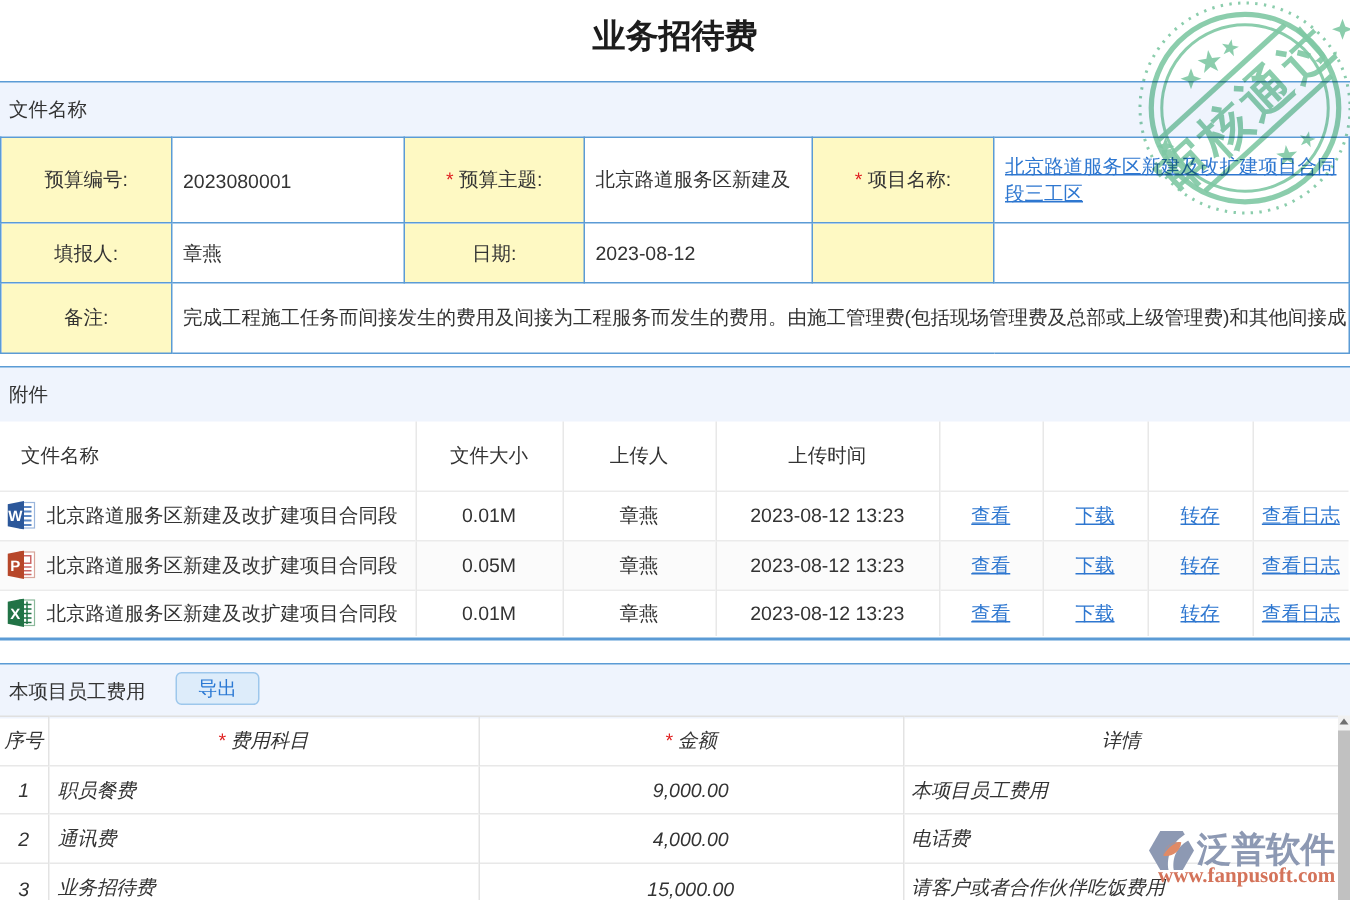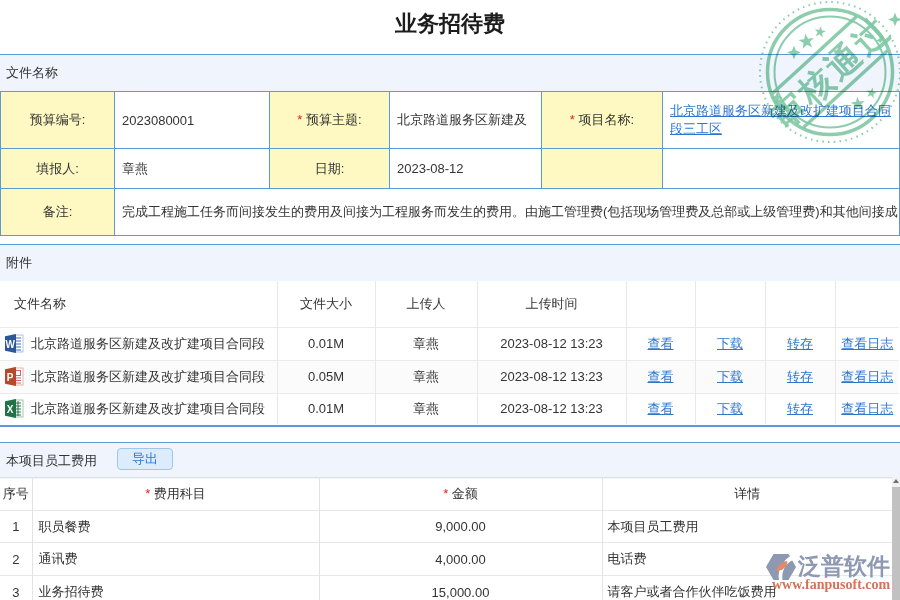--- a/index.html
+++ b/index.html
@@ -16,21 +16,21 @@
 .red { color:#e02020; }
 a.lnk { color:#2e77d0; text-decoration:underline; }
 .att { top:281px; width:899px; }
 .att td { border-left:1px solid #e8e8e8; border-top:1px solid #ebebeb; padding:0; text-align:center; vertical-align:middle; }
 .att tr td:first-child { border-left:none; text-align:left; padding-left:5px; }
 .att tr.hd td { border-top:none; }
 .att .fn { display:flex; align-items:center; gap:7px; }
 .blue-hr { position:absolute; left:0; top:425px; width:900px; height:2px; background:#5b9bd5; }
 .btn { position:absolute; left:117px; top:448px; width:56px; height:22px; background:#ddecfa; border:1px solid #9dc7ec; border-radius:4px; color:#2b79d4; font-size:13px; text-align:center; line-height:20px; }
 .det { top:477px; width:892px; }
-.det td { border-left:1px solid #e3e3e3; border-top:1px solid #e8e8e8; padding:0; vertical-align:middle; }
+.det td { border-left:1px solid #e3e3e3; border-top:1px solid #e8e8e8; padding:0; vertical-align:middle;font-style:italic; }
 .det tr td:first-child { border-left:none; }
 .det tr.hd td { border-top:1px solid #e0e0e0; }
 .sb { position:absolute; right:0; top:477px; width:8px; height:123px; background:#f1f1f1; }
 .sb .th { position:absolute; left:0; top:10px; width:8px; height:113px; background:#c1c1c1; }
 .sb .ar { position:absolute; left:1px; top:2px; width:0; height:0; border-left:3px solid transparent; border-right:3px solid transparent; border-bottom:4px solid #707070; }
 .wm { position:absolute; left:766px; top:551px; width:134px; }
 .wm .t1 { font-size:23px; font-weight:bold; color:#8d99b3; letter-spacing:0px; }
 .wm .t2 { font-family:"Liberation Serif",serif; font-size:14px; font-weight:bold; color:#d4735a; }
 .stamp { position:absolute; left:0; top:0; width:900px; height:600px; pointer-events:none; mix-blend-mode:multiply; }
 </style>

